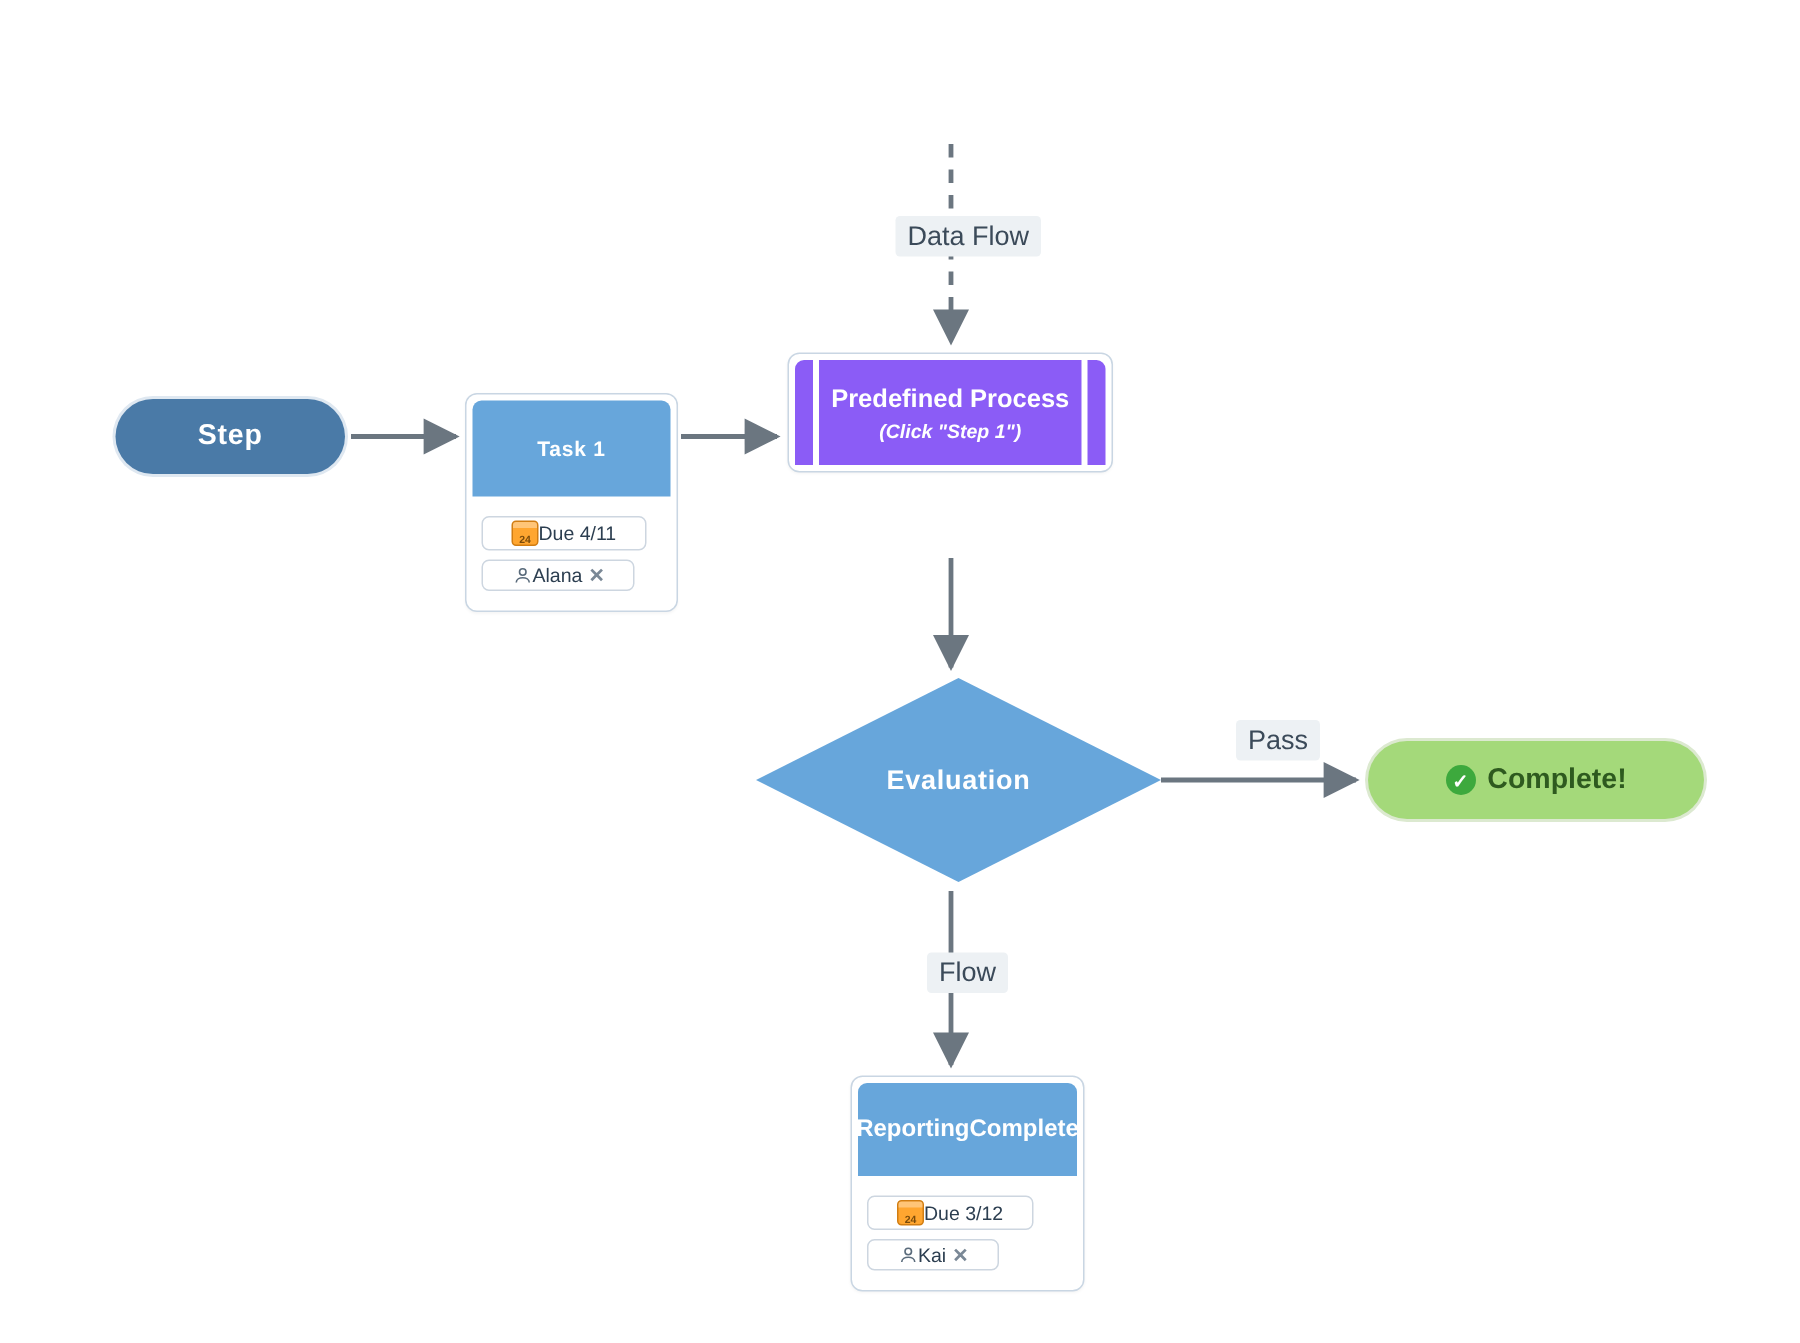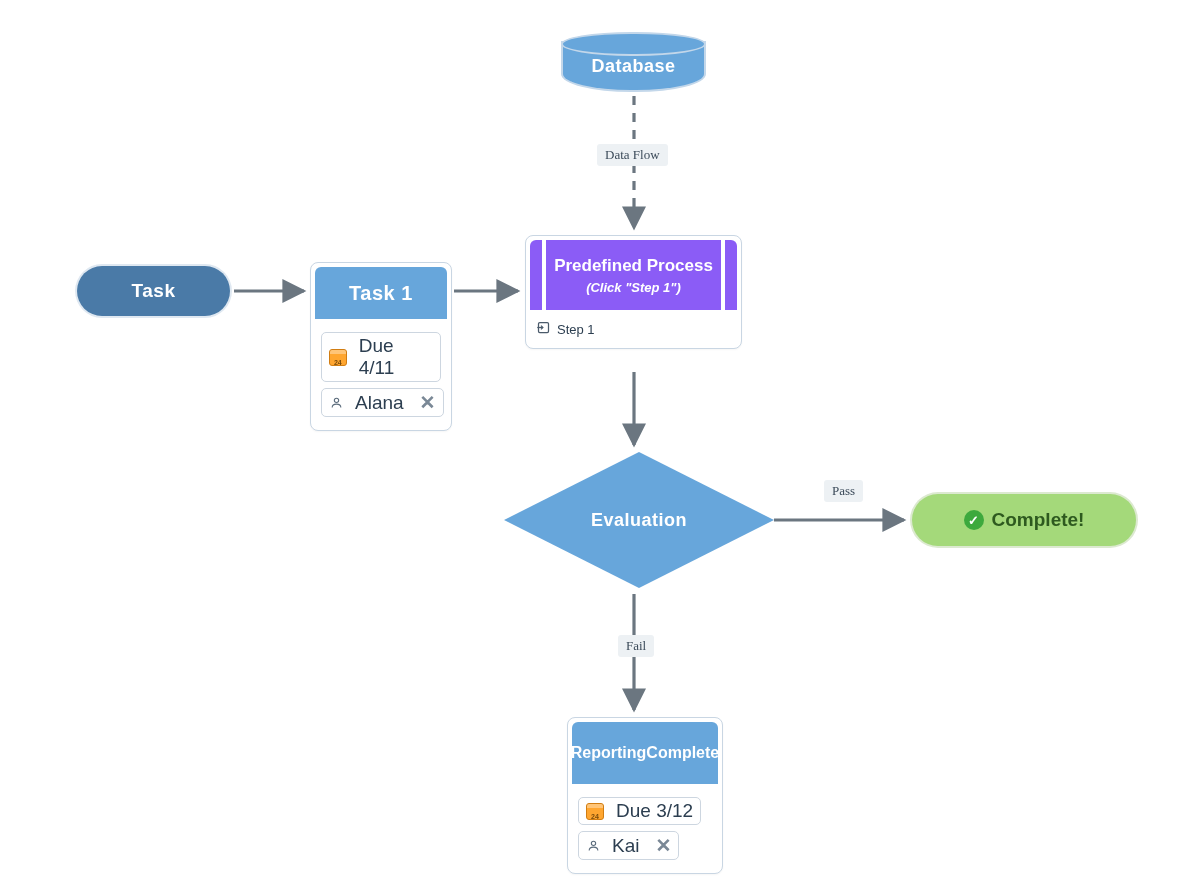--- a/index.html
+++ b/index.html
@@ -6,21 +6,21 @@
   .canvas{position:relative;width:1200px;height:895px;}
   svg.connectors{position:absolute;left:0;top:0;width:1200px;height:895px;pointer-events:none;}
 
   
   .card{position:absolute;border:1px solid #c9d6e3;border-radius:8px;background:#fff;box-shadow:0 1px 2px rgba(0,0,0,0.04);}
   .node-head{color:#fff;font-weight:700;text-align:center;display:flex;align-items:center;justify-content:center;}
   .meta{padding:6px 10px 10px 10px;}
 
   
   .task1{left:310px;top:262px;width:140px;}
-  .task1 .node-head{background:#67a6db;height:52px;border-radius:6px 6px 0 0;margin:4px;font-size:20px;letter-spacing:.5px;}
+  .task1 .node-head{background:#67a6db;height:64px;border-radius:6px 6px 0 0;margin:4px;font-size:14px;letter-spacing:.5px;}
 
   
   .predef{left:525px;top:235px;width:215px;}
   .predef .node-head{background:#8b5cf6;height:70px;border-radius:6px 6px 0 0;margin:4px;position:relative;font-size:17px;flex-direction:column;}
   .predef .node-head .bar{position:absolute;top:0;bottom:0;width:4px;background:#fff;}
   .predef .node-head .bar.left{left:12px;}
   .predef .node-head .bar.right{right:12px;}
   .predef .sub{font-size:13px;font-style:italic;font-weight:600;margin-top:4px;}
   .predef .meta{padding:4px 10px 8px 10px;}
   .step-row{display:flex;align-items:center;gap:6px;color:#2c3e50;font-size:13px;padding:2px 0;}
@@ -42,29 +42,29 @@
   .db .top{position:absolute;left:0;top:0;right:0;height:20px;background:#67a6db;border:2px solid #c3d7ea;border-radius:70px/12px;}
   .db .lbl{position:absolute;left:0;right:0;top:24px;text-align:center;color:#fff;font-weight:700;font-size:18px;letter-spacing:.5px;}
 
   
   .eval{position:absolute;left:504px;top:452px;width:270px;height:136px;}
   .eval .diamond{position:absolute;left:0;top:0;width:100%;height:100%;background:#67a6db;clip-path:polygon(50% 0,100% 50%,50% 100%,0 50%);}
   .eval .frame{position:absolute;left:-5px;top:-5px;right:-5px;bottom:-5px;background:#c5dbef;clip-path:polygon(50% 0,100% 50%,50% 100%,0 50%);z-index:-1;}
   .eval .txt{position:absolute;left:0;right:0;top:0;bottom:0;display:flex;align-items:center;justify-content:center;color:#fff;font-weight:700;font-size:18px;letter-spacing:.5px;}
 
   
-  .pill{display:inline-flex;align-items:center;gap:12px;border:1px solid #cdd6e0;border-radius:5px;background:#fff;padding:2px 7px;font-size:19px;color:#2c3e50;margin:3px 0;}
+  .pill{display:inline-flex;align-items:center;gap:0;border:1px solid #cdd6e0;border-radius:5px;background:#fff;padding:2px 19px;font-size:13px;color:#2c3e50;margin:3px 0;}
   .cal{width:16px;height:15px;background:#ffa630;border:1px solid #d17d12;border-radius:3px;position:relative;display:inline-block;}
   .cal::before{content:"";position:absolute;left:0;right:0;top:0;height:4px;background:#fff;opacity:.35;border-radius:2px 2px 0 0;}
   .cal::after{content:"24";position:absolute;left:0;right:0;bottom:-1px;font-size:7px;color:#7a4b0b;text-align:center;font-weight:700;}
   .person{width:14px;height:14px;display:inline-flex;align-items:center;justify-content:center;}
   .x{color:#7a8896;font-weight:600;margin-left:4px;cursor:default;}
 
   
-  .elabel{position:absolute;background:#edf1f4;color:#3b4a59;font-size:13px;padding:3px 8px;border-radius:3px;font-weight:500;font-family:Liberation Serif, serif;}
+  .elabel{position:absolute;background:#edf1f4;color:#3b4a59;font-size:18px;padding:3px 8px;border-radius:3px;font-weight:500;}
 </style>
 </head>
 <body>
 <div class="canvas">
 
 <svg class="connectors">
   <defs>
     <marker id="arrow" viewBox="0 0 12 12" refX="10" refY="6" markerWidth="9" markerHeight="9" orient="auto-start-reverse">
       <path d="M1 1 L11 6 L1 11 Z" fill="#6b7680"></path>
     </marker>
@@ -78,30 +78,25 @@
 
   <line x1="634" y1="372" x2="634" y2="445" stroke="#6b7680" stroke-width="3.2" marker-end="url(#arrow)"></line>
 
   <line x1="774" y1="520" x2="904" y2="520" stroke="#6b7680" stroke-width="3.2" marker-end="url(#arrow)"></line>
 
   <line x1="634" y1="594" x2="634" y2="710" stroke="#6b7680" stroke-width="3.2" marker-end="url(#arrow)"></line>
 </svg>
 
 <div class="elabel" style="left:597px;top:144px;">Data Flow</div>
 <div class="elabel" style="left:824px;top:480px;">Pass</div>
-<div class="elabel" style="left:618px;top:635px;">Fail</div>
+<div class="elabel" style="left:618px;top:635px;">Flow</div>
 
-<div class="db">
-  <div class="body"></div>
-  <div class="top"></div>
-  <div class="lbl">Database</div>
-</div>
 
 <div class="start">
-  <span>Task</span>
+  <span>Step</span>
 </div>
 
 <div class="card task1">
   <div class="node-head">Task 1</div>
   <div class="meta">
     <div class="pill">
       <span class="cal"></span>
       <span>Due 4/11</span>
     </div><br>
     <div class="pill">
@@ -116,32 +111,20 @@
     </div>
   </div>
 </div>
 
 <div class="card predef">
   <div class="node-head">
     <span class="bar left"></span>
     <span class="bar right"></span>
     <span>Predefined Process</span>
     <span class="sub">(Click "Step 1")</span>
-  </div>
-  <div class="meta">
-    <div class="step-row">
-      <span>
-        <svg width="15" height="15" viewBox="0 0 24 24" fill="none" stroke="#4a5a6a" stroke-width="2">
-              <rect x="4" y="4" width="16" height="16" rx="2"></rect>
-              <path d="M2 12h8"></path>
-              <path d="M8 9l3 3-3 3"></path>
-            </svg>
-      </span>
-      <span>Step 1</span>
-    </div>
   </div>
 </div>
 
 <div class="eval">
   <div class="frame"></div>
   <div class="diamond"></div>
   <div class="txt">Evaluation</div>
 </div>
 
 <div class="complete">

